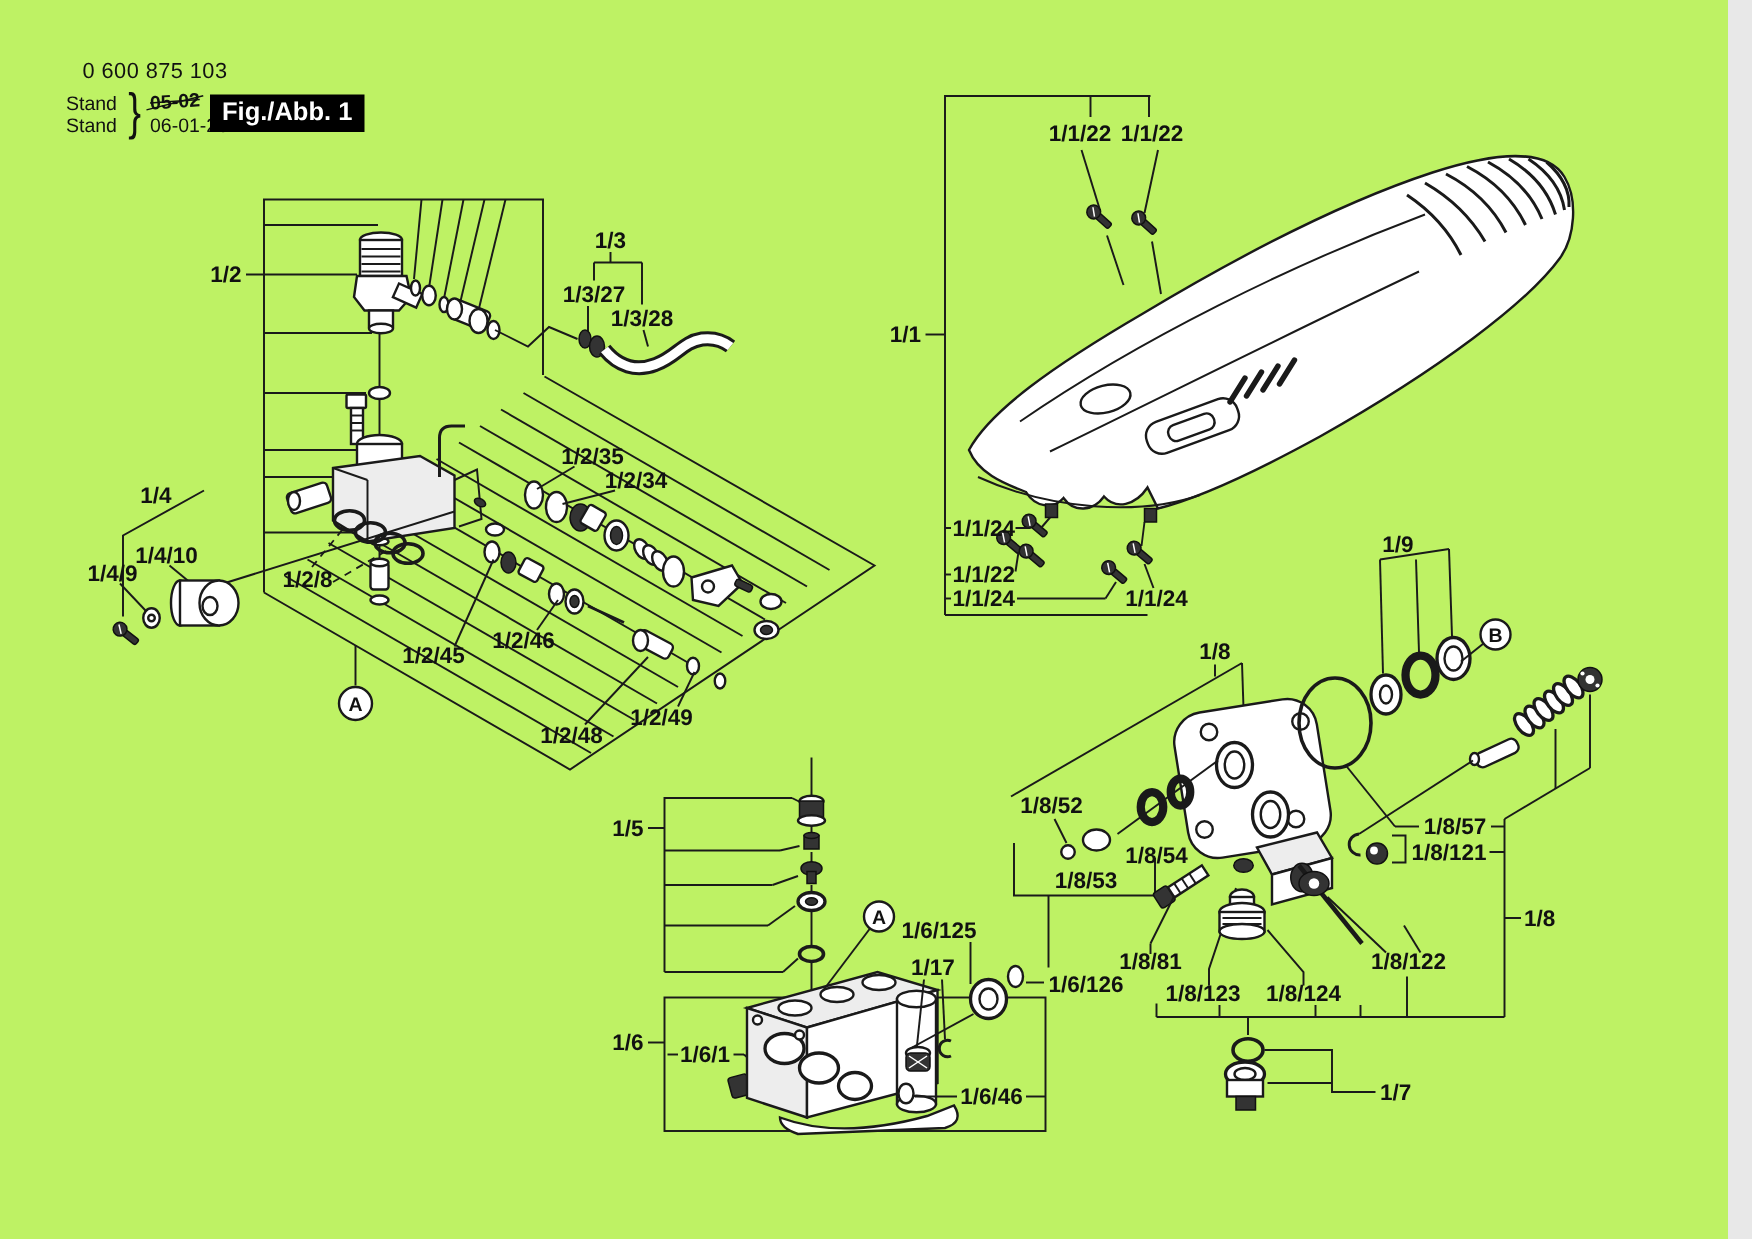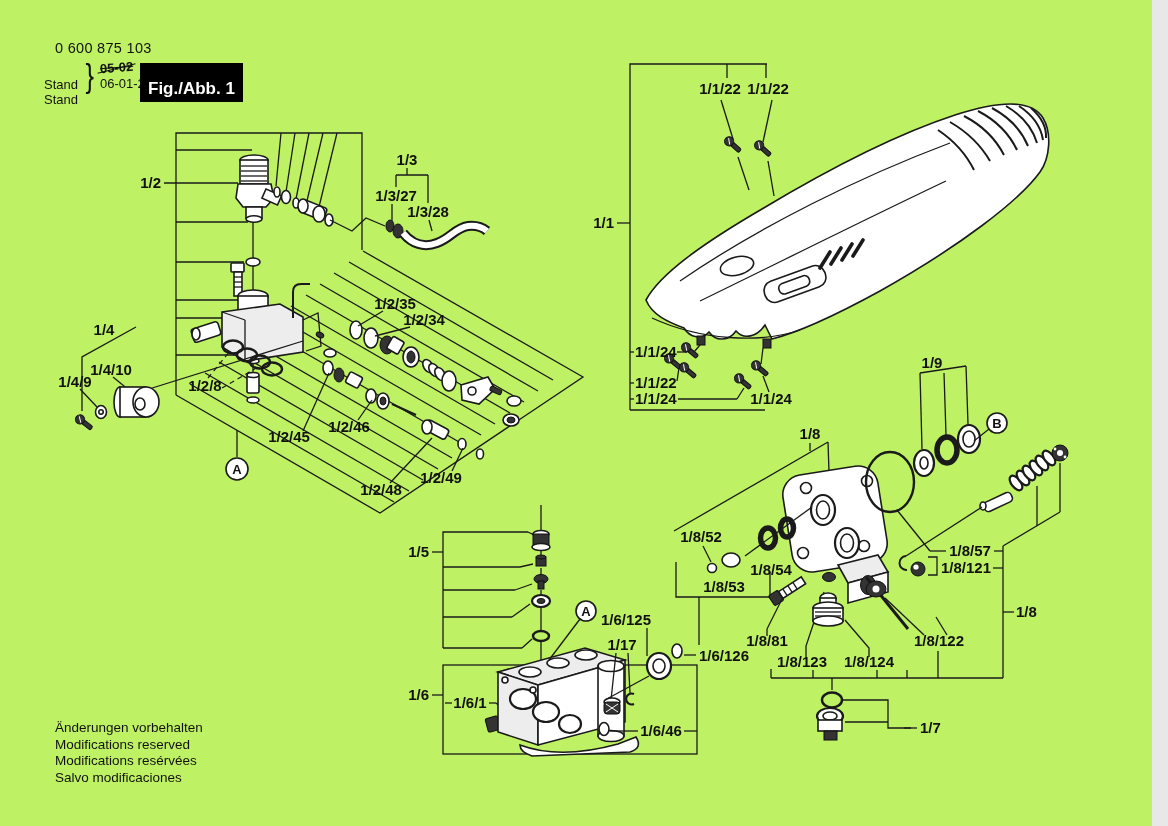--- a/index.html
+++ b/index.html
@@ -2,31 +2,31 @@
 <html><head>
 <meta charset="utf-8">
 <style>
   html,body{margin:0;padding:0;background:#e8e8e8;}
   .page{position:relative;width:1152px;height:826px;background:#bef264;overflow:hidden;
         font-family:"Liberation Sans",sans-serif;color:#111;}
   .page svg{position:absolute;left:0;top:0;}
   
   .hdr{position:absolute;left:0;top:0;width:300px;height:110px;}
   .pn{position:absolute;left:55px;top:40px;font-size:14.5px;letter-spacing:.3px;}
-  .si{position:absolute;left:44px;top:77px;font-size:13px;line-height:15px;}
+  .si{position:absolute;left:44px;top:61px;font-size:13px;line-height:15px;}
   .brace{position:absolute;left:84px;top:56px;font-size:34px;font-weight:400;
          transform:scaleX(.75);}
   .dates{position:absolute;left:100px;top:60px;font-size:13px;}
   .date-old{position:relative;display:inline-block;text-decoration:line-through;
             transform:rotate(-4deg);font-weight:bold;}
   .date-old::after{content:"";position:absolute;left:-3px;right:-3px;top:55%;
             border-top:1.6px solid #111;transform:rotate(-10deg);}
   .date-new{display:block;margin-top:1px;}
   .badge{position:absolute;left:140px;top:63px;background:#000;color:#fff;
-         font-size:17px;font-weight:bold;padding:16px 8px 3px 8px;}
+         font-size:17px;font-weight:bold;padding:2px 8px 3px 8px;}
   
   .ftr{position:absolute;left:55px;top:720px;font-size:13.5px;line-height:16.5px;}
   
   .ln{stroke:#1a1a1a;stroke-width:1.3;fill:none;}
   .ln2{stroke:#1a1a1a;stroke-width:2;fill:none;}
   .ln3{stroke:#1a1a1a;stroke-width:3;fill:none;}
   .dash{stroke:#1a1a1a;stroke-width:1.2;fill:none;stroke-dasharray:5 4;}
   .pt{fill:#ffffff;stroke:#1a1a1a;stroke-width:1.6;}
   .pt2{fill:#ffffff;stroke:#1a1a1a;stroke-width:2.2;}
   .gr{fill:#ededed;stroke:#1a1a1a;stroke-width:1.6;}
@@ -48,26 +48,20 @@
       <div>Stand</div>
     </div>
     <div class="brace">}</div>
     <div class="dates">
       <span class="date-old">05-02</span>
       <span class="date-new">06-01-26</span>
     </div>
     <div class="badge">Fig./Abb. 1</div>
   </div>
 
-  <div class="ftr">
-    <div>Änderungen vorbehalten</div>
-    <div>Modifications reserved</div>
-    <div>Modifications resérvées</div>
-    <div>Salvo modificaciones</div>
-  </div>
 
   <svg width="1168" height="826" viewBox="0 0 1168 826">
     <defs>
       <g id="scr">
         <rect x="0" y="-2.2" width="12" height="4.4" rx="1.5" class="dk"></rect>
         <circle cx="-2.5" cy="0" r="4.6" class="dk"></circle>
         <line x1="-5" y1="-2" x2="0" y2="2" stroke="#fff" stroke-width="1"></line>
       </g>
     </defs>
 

